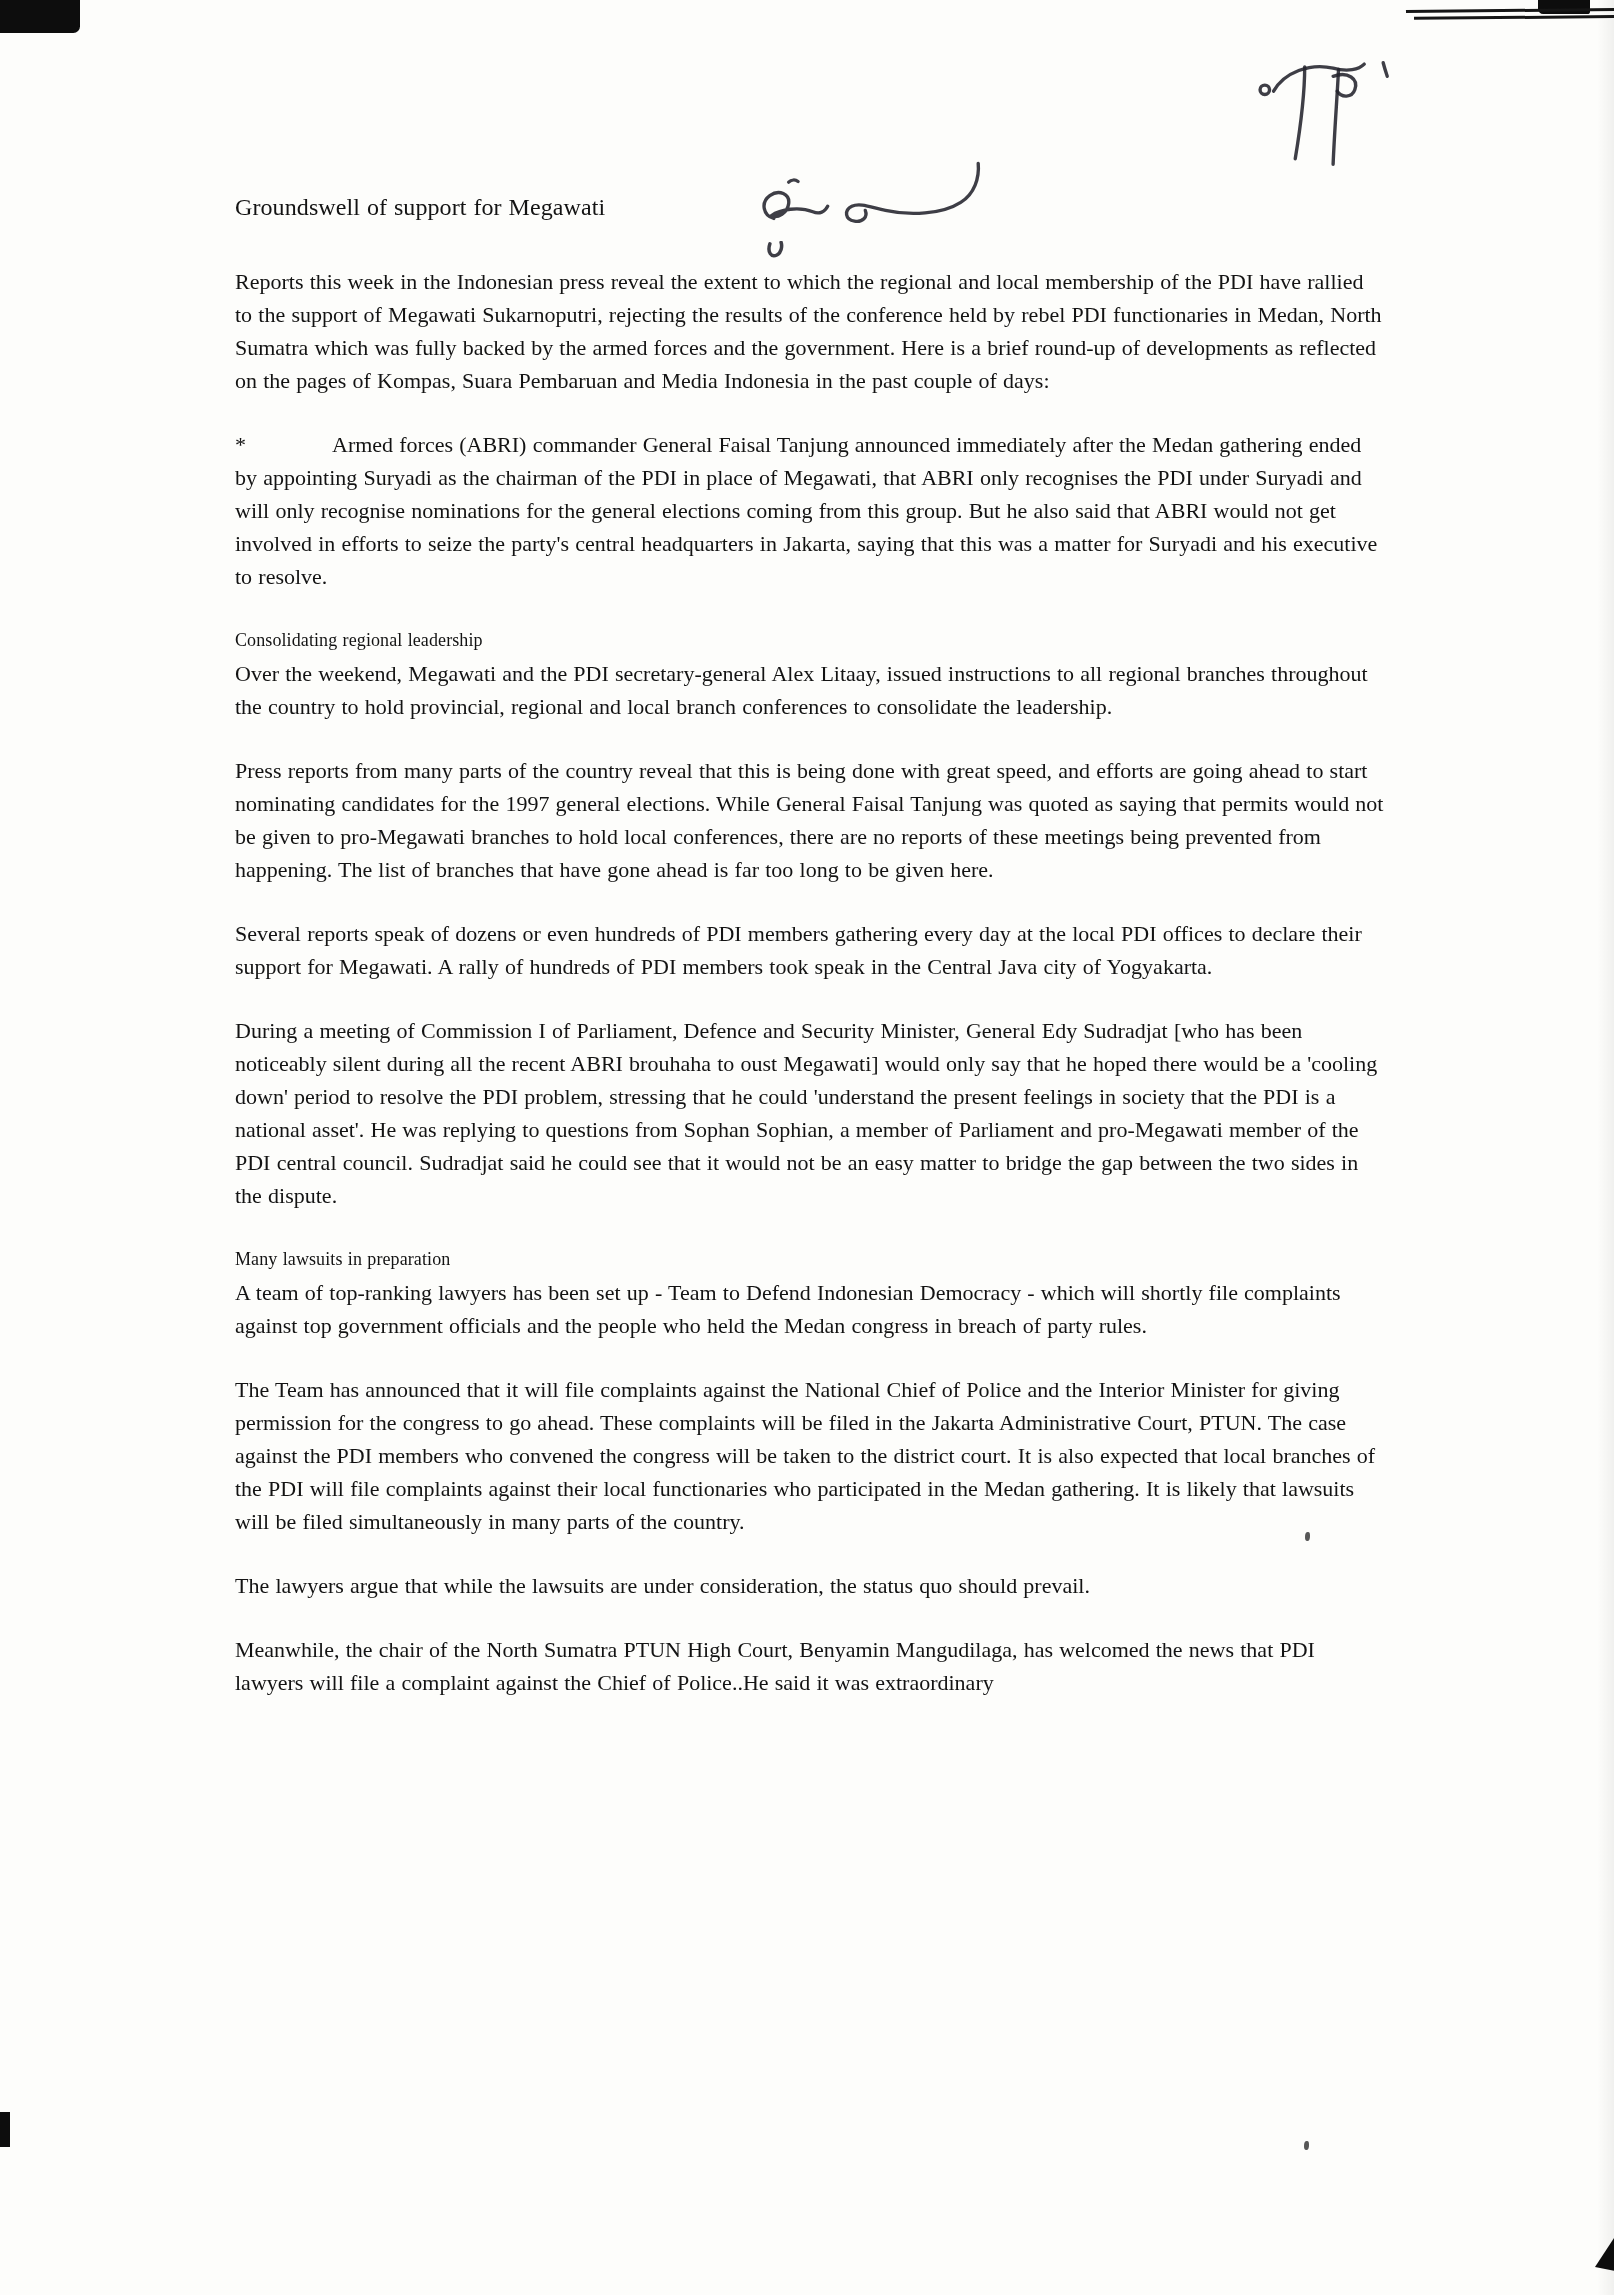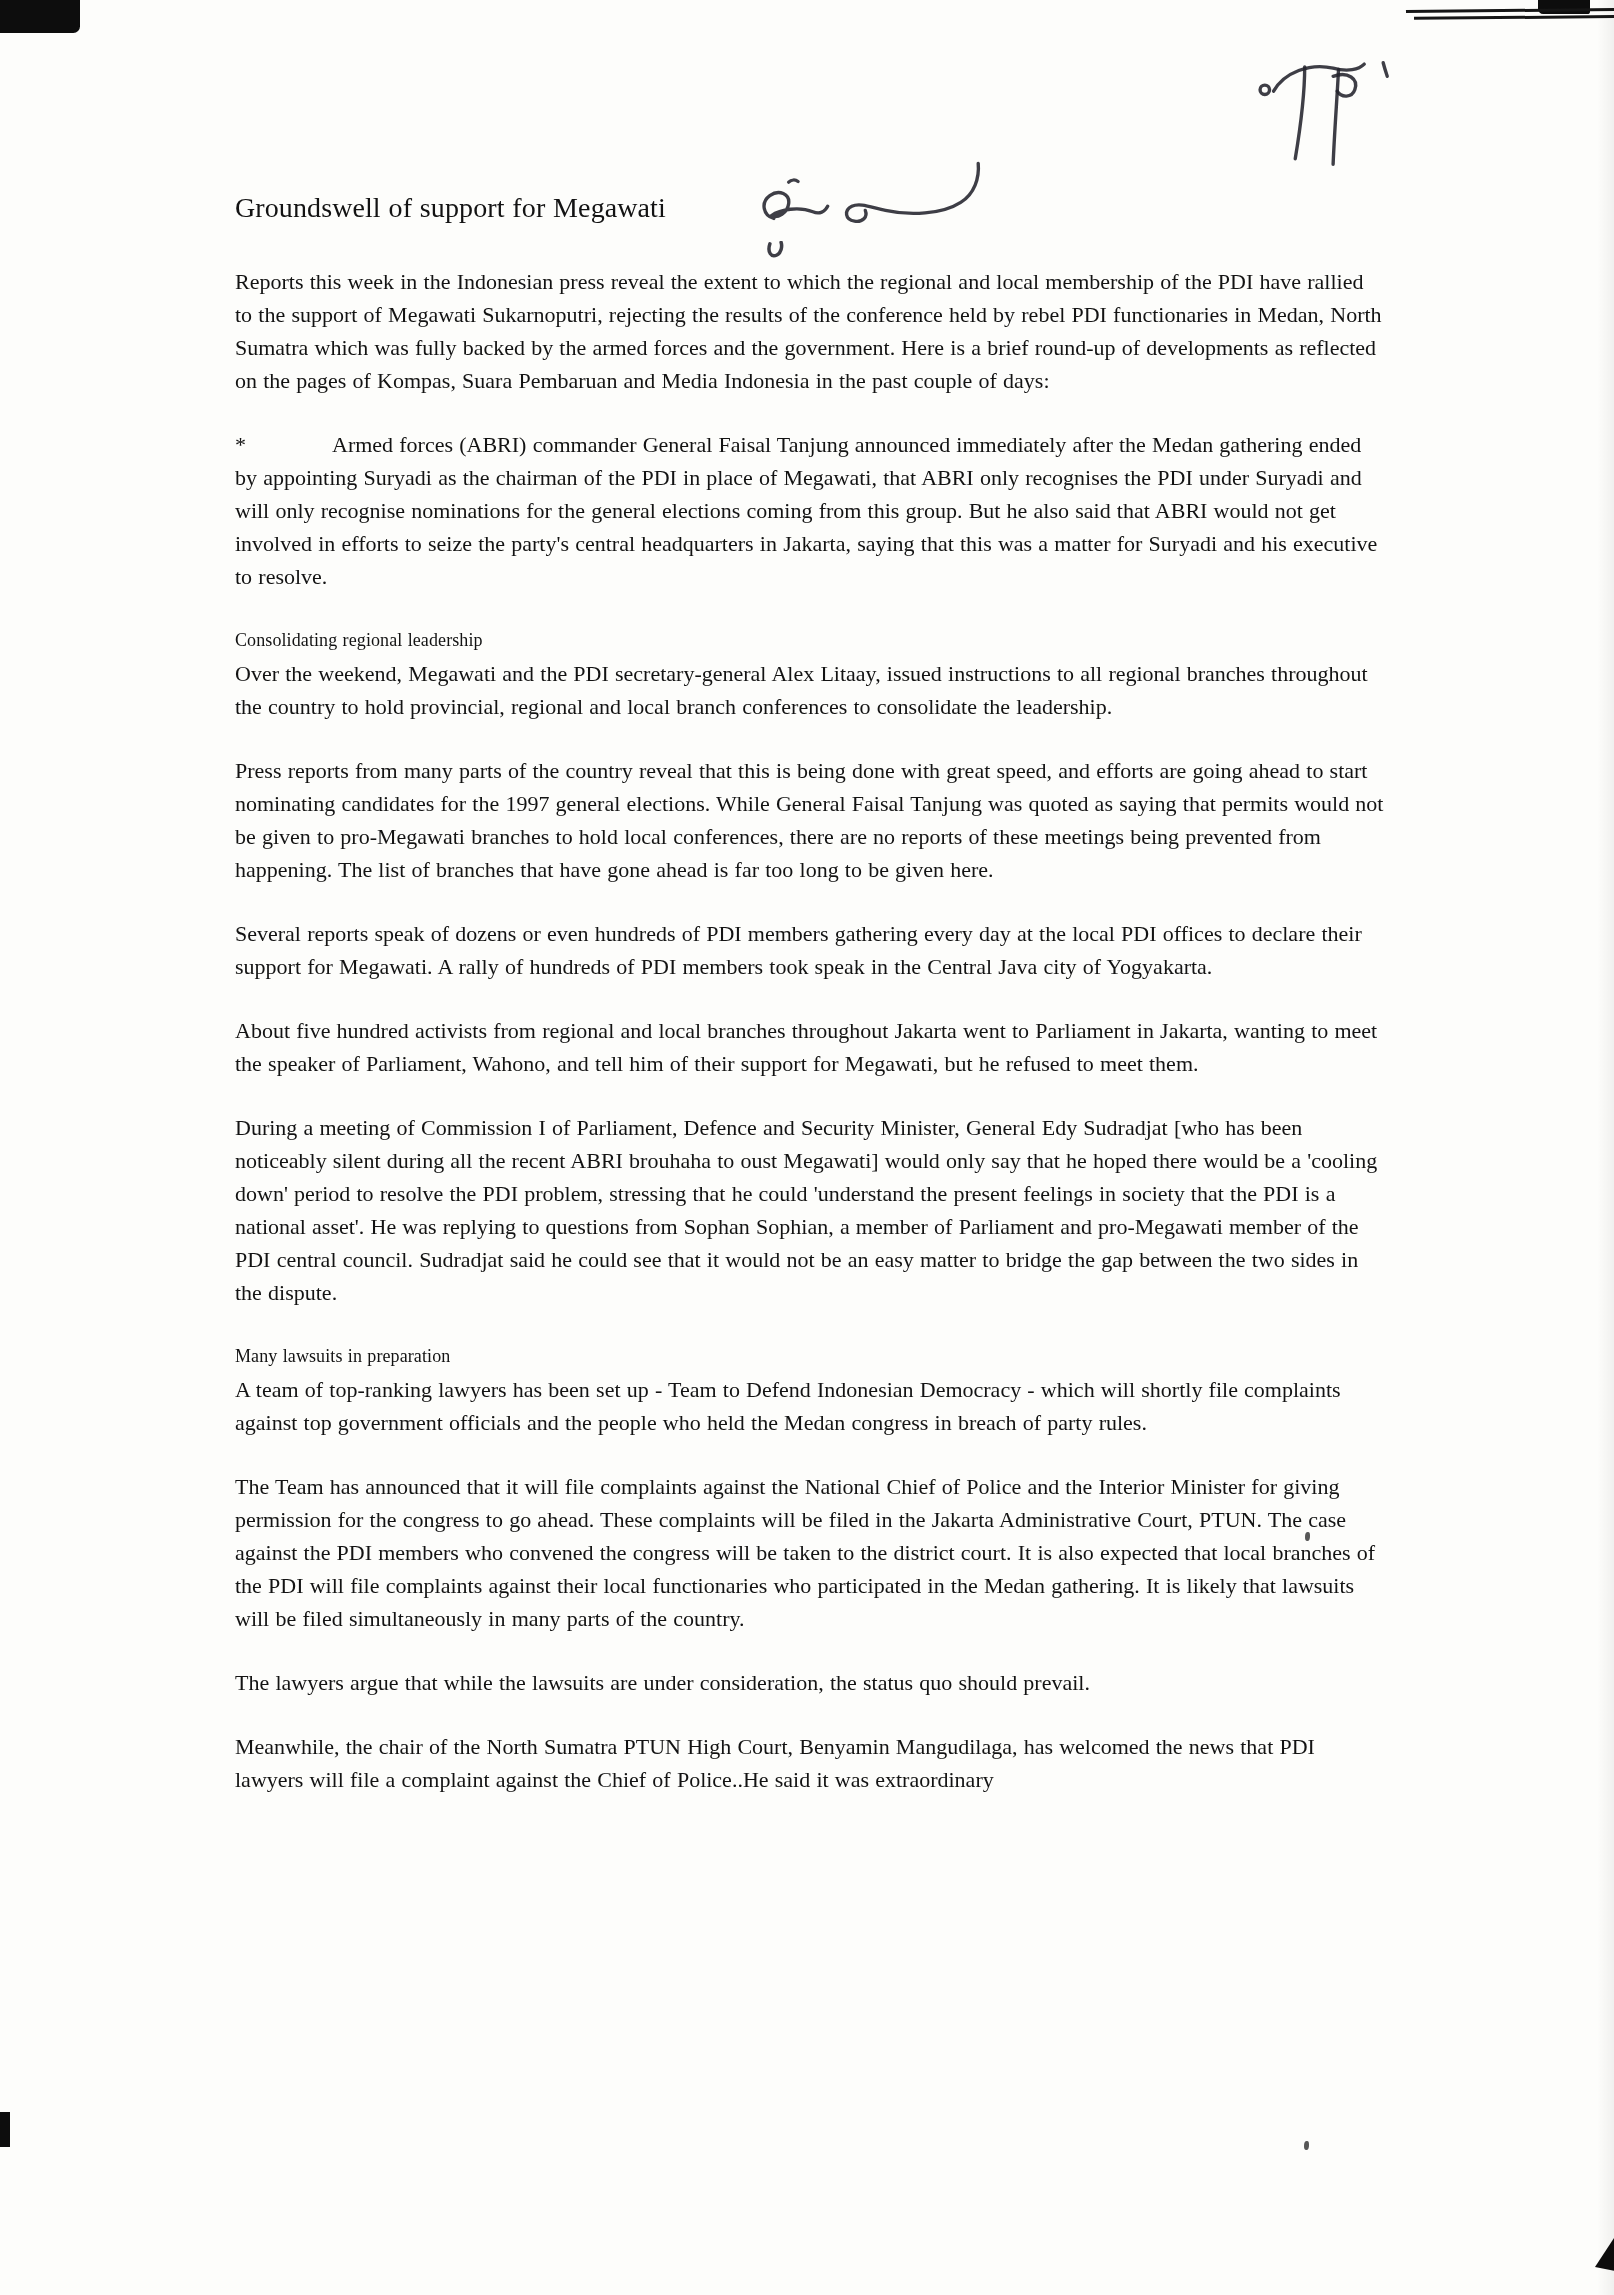--- a/index.html
+++ b/index.html
@@ -20,21 +20,21 @@
     position: absolute;
     left: 235px;
     top: 191px;
     width: 1154px;
     font-size: 22px;
     line-height: 33px;
     text-align: left;
     word-spacing: 0.7px;
   }
   .doc-title {
-    font-size: 28px;
+    font-size: 24px;
     font-weight: 400;
     margin: 0 0 41px 0;
     letter-spacing: 0.1px;
   }
   .block { margin: 0 4px 31px 0; }
   p.block { margin-top: 0; }
   h2.heading {
     font-size: 18px;
     font-weight: 400;
     margin: 0;
@@ -117,21 +117,20 @@
 
   <div class="content">
     <h1 class="doc-title">Groundswell of support for Megawati</h1>
     <div>
         <p class="block paragraph">Reports this week in the Indonesian press reveal the extent to which the regional and local membership of the PDI have rallied to the support of Megawati Sukarnoputri, rejecting the results of the conference held by rebel PDI functionaries in Medan, North Sumatra which was fully backed by the armed forces and the government. Here is a brief round-up of developments as reflected on the pages of Kompas, Suara Pembaruan and Media Indonesia in the past couple of days:</p>
         <p class="block bullet"><span class="bullet-marker">*</span><span>Armed forces (ABRI) commander General Faisal Tanjung announced immediately after the Medan gathering ended by appointing Suryadi as the chairman of the PDI in place of Megawati, that ABRI only recognises the PDI under Suryadi and will only recognise nominations for the general elections coming from this group. But he also said that ABRI would not get involved in efforts to seize the party's central headquarters in Jakarta, saying that this was a matter for Suryadi and his executive to resolve.</span></p>
         <h2 class="heading block-heading">Consolidating regional leadership</h2>
         <p class="block paragraph">Over the weekend, Megawati and the PDI secretary-general Alex Litaay, issued instructions to all regional branches throughout the country to hold provincial, regional and local branch conferences to consolidate the leadership.</p>
         <p class="block paragraph">Press reports from many parts of the country reveal that this is being done with great speed, and efforts are going ahead to start nominating candidates for the 1997 general elections. While General Faisal Tanjung was quoted as saying that permits would not be given to pro-Megawati branches to hold local conferences, there are no reports of these meetings being prevented from happening. The list of branches that have gone ahead is far too long to be given here.</p>
         <p class="block paragraph">Several reports speak of dozens or even hundreds of PDI members gathering every day at the local PDI offices to declare their support for Megawati. A rally of hundreds of PDI members took speak in the Central Java city of Yogyakarta.</p>
-        <p class="block paragraph">About five hundred activists from regional and local branches throughout Jakarta went to Parliament in Jakarta, wanting to meet the speaker of Parliament, Wahono, and tell him of their support for Megawati, but he refused to meet them.</p>
         <p class="block paragraph">During a meeting of Commission I of Parliament, Defence and Security Minister, General Edy Sudradjat [who has been noticeably silent during all the recent ABRI brouhaha to oust Megawati] would only say that he hoped there would be a 'cooling down' period to resolve the PDI problem, stressing that he could 'understand the present feelings in society that the PDI is a national asset'. He was replying to questions from Sophan Sophian, a member of Parliament and pro-Megawati member of the PDI central council. Sudradjat said he could see that it would not be an easy matter to bridge the gap between the two sides in the dispute.</p>
         <h2 class="heading block-heading">Many lawsuits in preparation</h2>
         <p class="block paragraph">A team of top-ranking lawyers has been set up - Team to Defend Indonesian Democracy - which will shortly file complaints against top government officials and the people who held the Medan congress in breach of party rules.</p>
         <p class="block paragraph">The Team has announced that it will file complaints against the National Chief of Police and the Interior Minister for giving permission for the congress to go ahead. These complaints will be filed in the Jakarta Administrative Court, PTUN. The case against the PDI members who convened the congress will be taken to the district court. It is also expected that local branches of the PDI will file complaints against their local functionaries who participated in the Medan gathering. It is likely that lawsuits will be filed simultaneously in many parts of the country.</p>
         <p class="block paragraph">The lawyers argue that while the lawsuits are under consideration, the status quo should prevail.</p>
         <p class="block paragraph">Meanwhile, the chair of the North Sumatra PTUN High Court, Benyamin Mangudilaga, has welcomed the news that PDI lawyers will file a complaint against the Chief of Police..He said it was extraordinary</p>
       </div>
   </div>
 
 </div>

